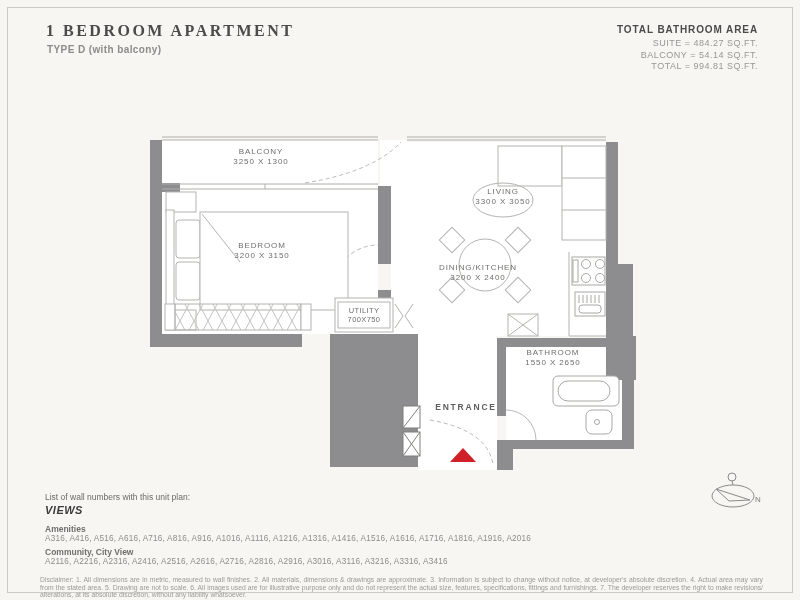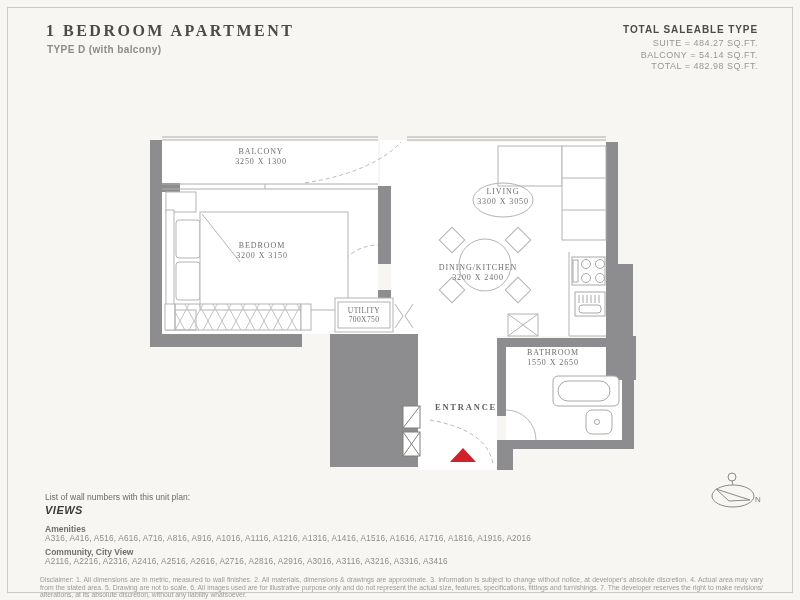--- a/index.html
+++ b/index.html
@@ -9,21 +9,21 @@
 
   .title{position:absolute;left:46px;top:22px;font-family:"Liberation Serif",serif;
          font-size:16px;font-weight:bold;letter-spacing:2.5px;color:#4c4b49;}
   .subtitle{position:absolute;left:47px;top:44px;font-size:10px;font-weight:bold;
             color:#8b8b89;letter-spacing:.4px;}
 
   .area{position:absolute;right:42px;top:24px;text-align:right;}
   .area-heading{font-size:10px;font-weight:bold;color:#4c4b49;letter-spacing:.9px;margin-bottom:3px;}
   .area-line{font-size:9px;color:#979795;letter-spacing:.5px;line-height:11.5px;}
 
-  .plan{position:absolute;left:145px;top:100px;width:530px;height:380px;font-family:Liberation Serif, serif;}
+  .plan{position:absolute;left:145px;top:100px;width:530px;height:380px;}
   .plan svg{position:absolute;left:0;top:0;}
   .room-label{position:absolute;transform:translateX(-50%);text-align:center;
               font-size:8px;letter-spacing:.9px;color:#6e6e6c;line-height:10px;white-space:nowrap;}
   .room-label .dims{display:block;}
   .label-utility{font-size:7.5px;line-height:9px;letter-spacing:.4px;}
   .label-entrance{font-size:8.5px;letter-spacing:1.8px;color:#5e5e5c;font-weight:bold;}
 
   .compass{position:absolute;left:703px;top:468px;width:70px;height:50px;}
   .compass-n{position:absolute;left:755px;top:495px;font-size:8px;color:#7a7a78;}
 
@@ -41,24 +41,24 @@
 </head>
 <body>
 
 <div class="page">
   <div class="frame"></div>
 
   <div class="title">1 BEDROOM APARTMENT</div>
   <div class="subtitle">TYPE D (with balcony)</div>
 
   <div class="area">
-    <div class="area-heading">TOTAL SALEABLE TYPE</div>
+    <div class="area-heading">TOTAL BATHROOM AREA</div>
     <div class="area-line">SUITE = 484.27 SQ.FT.</div>
     <div class="area-line">BALCONY = 54.14 SQ.FT.</div>
-    <div class="area-line">TOTAL = 482.98 SQ.FT.</div>
+    <div class="area-line">TOTAL = 994.81 SQ.FT.</div>
   </div>
 
   <div class="plan">
     <svg width="530" height="380" viewBox="0 0 530 380">
       <defs>
         <pattern id="hx" patternUnits="userSpaceOnUse" width="14" height="26">
           <path d="M0 0 L14 26 M14 0 L0 26" stroke="#c2c2c0" stroke-width="1" fill="none"></path>
         </pattern>
       </defs>
 

